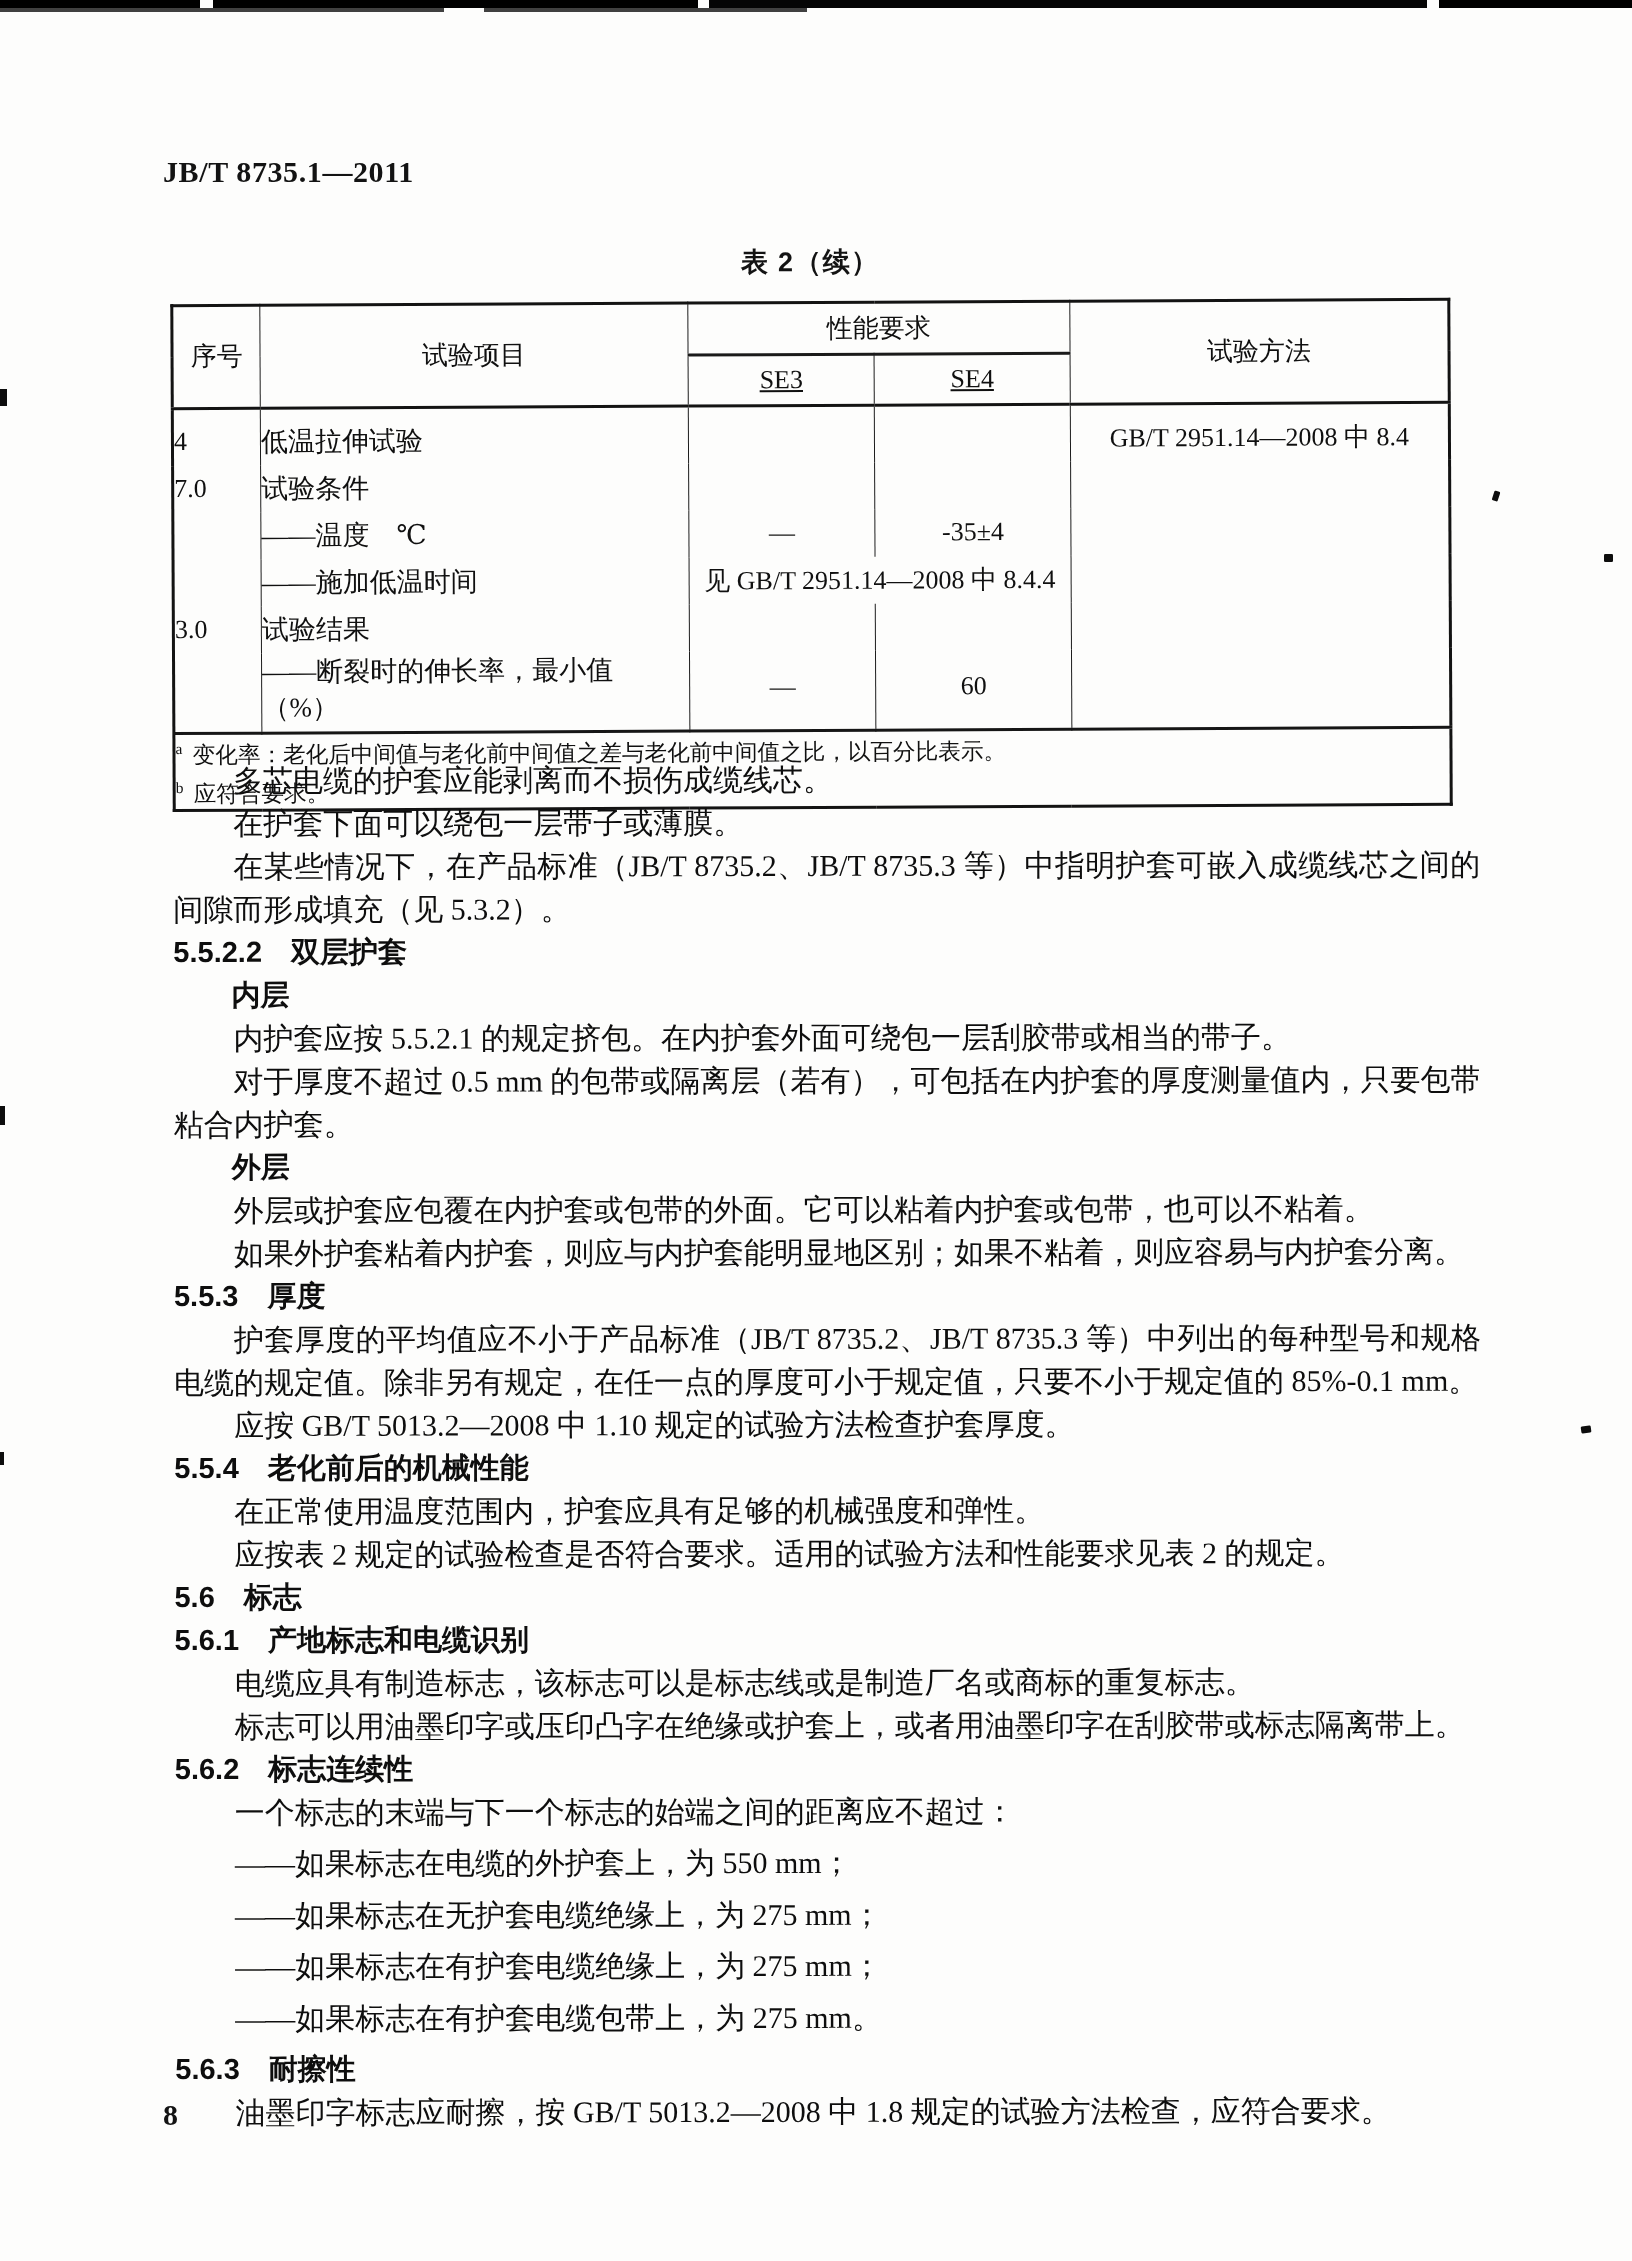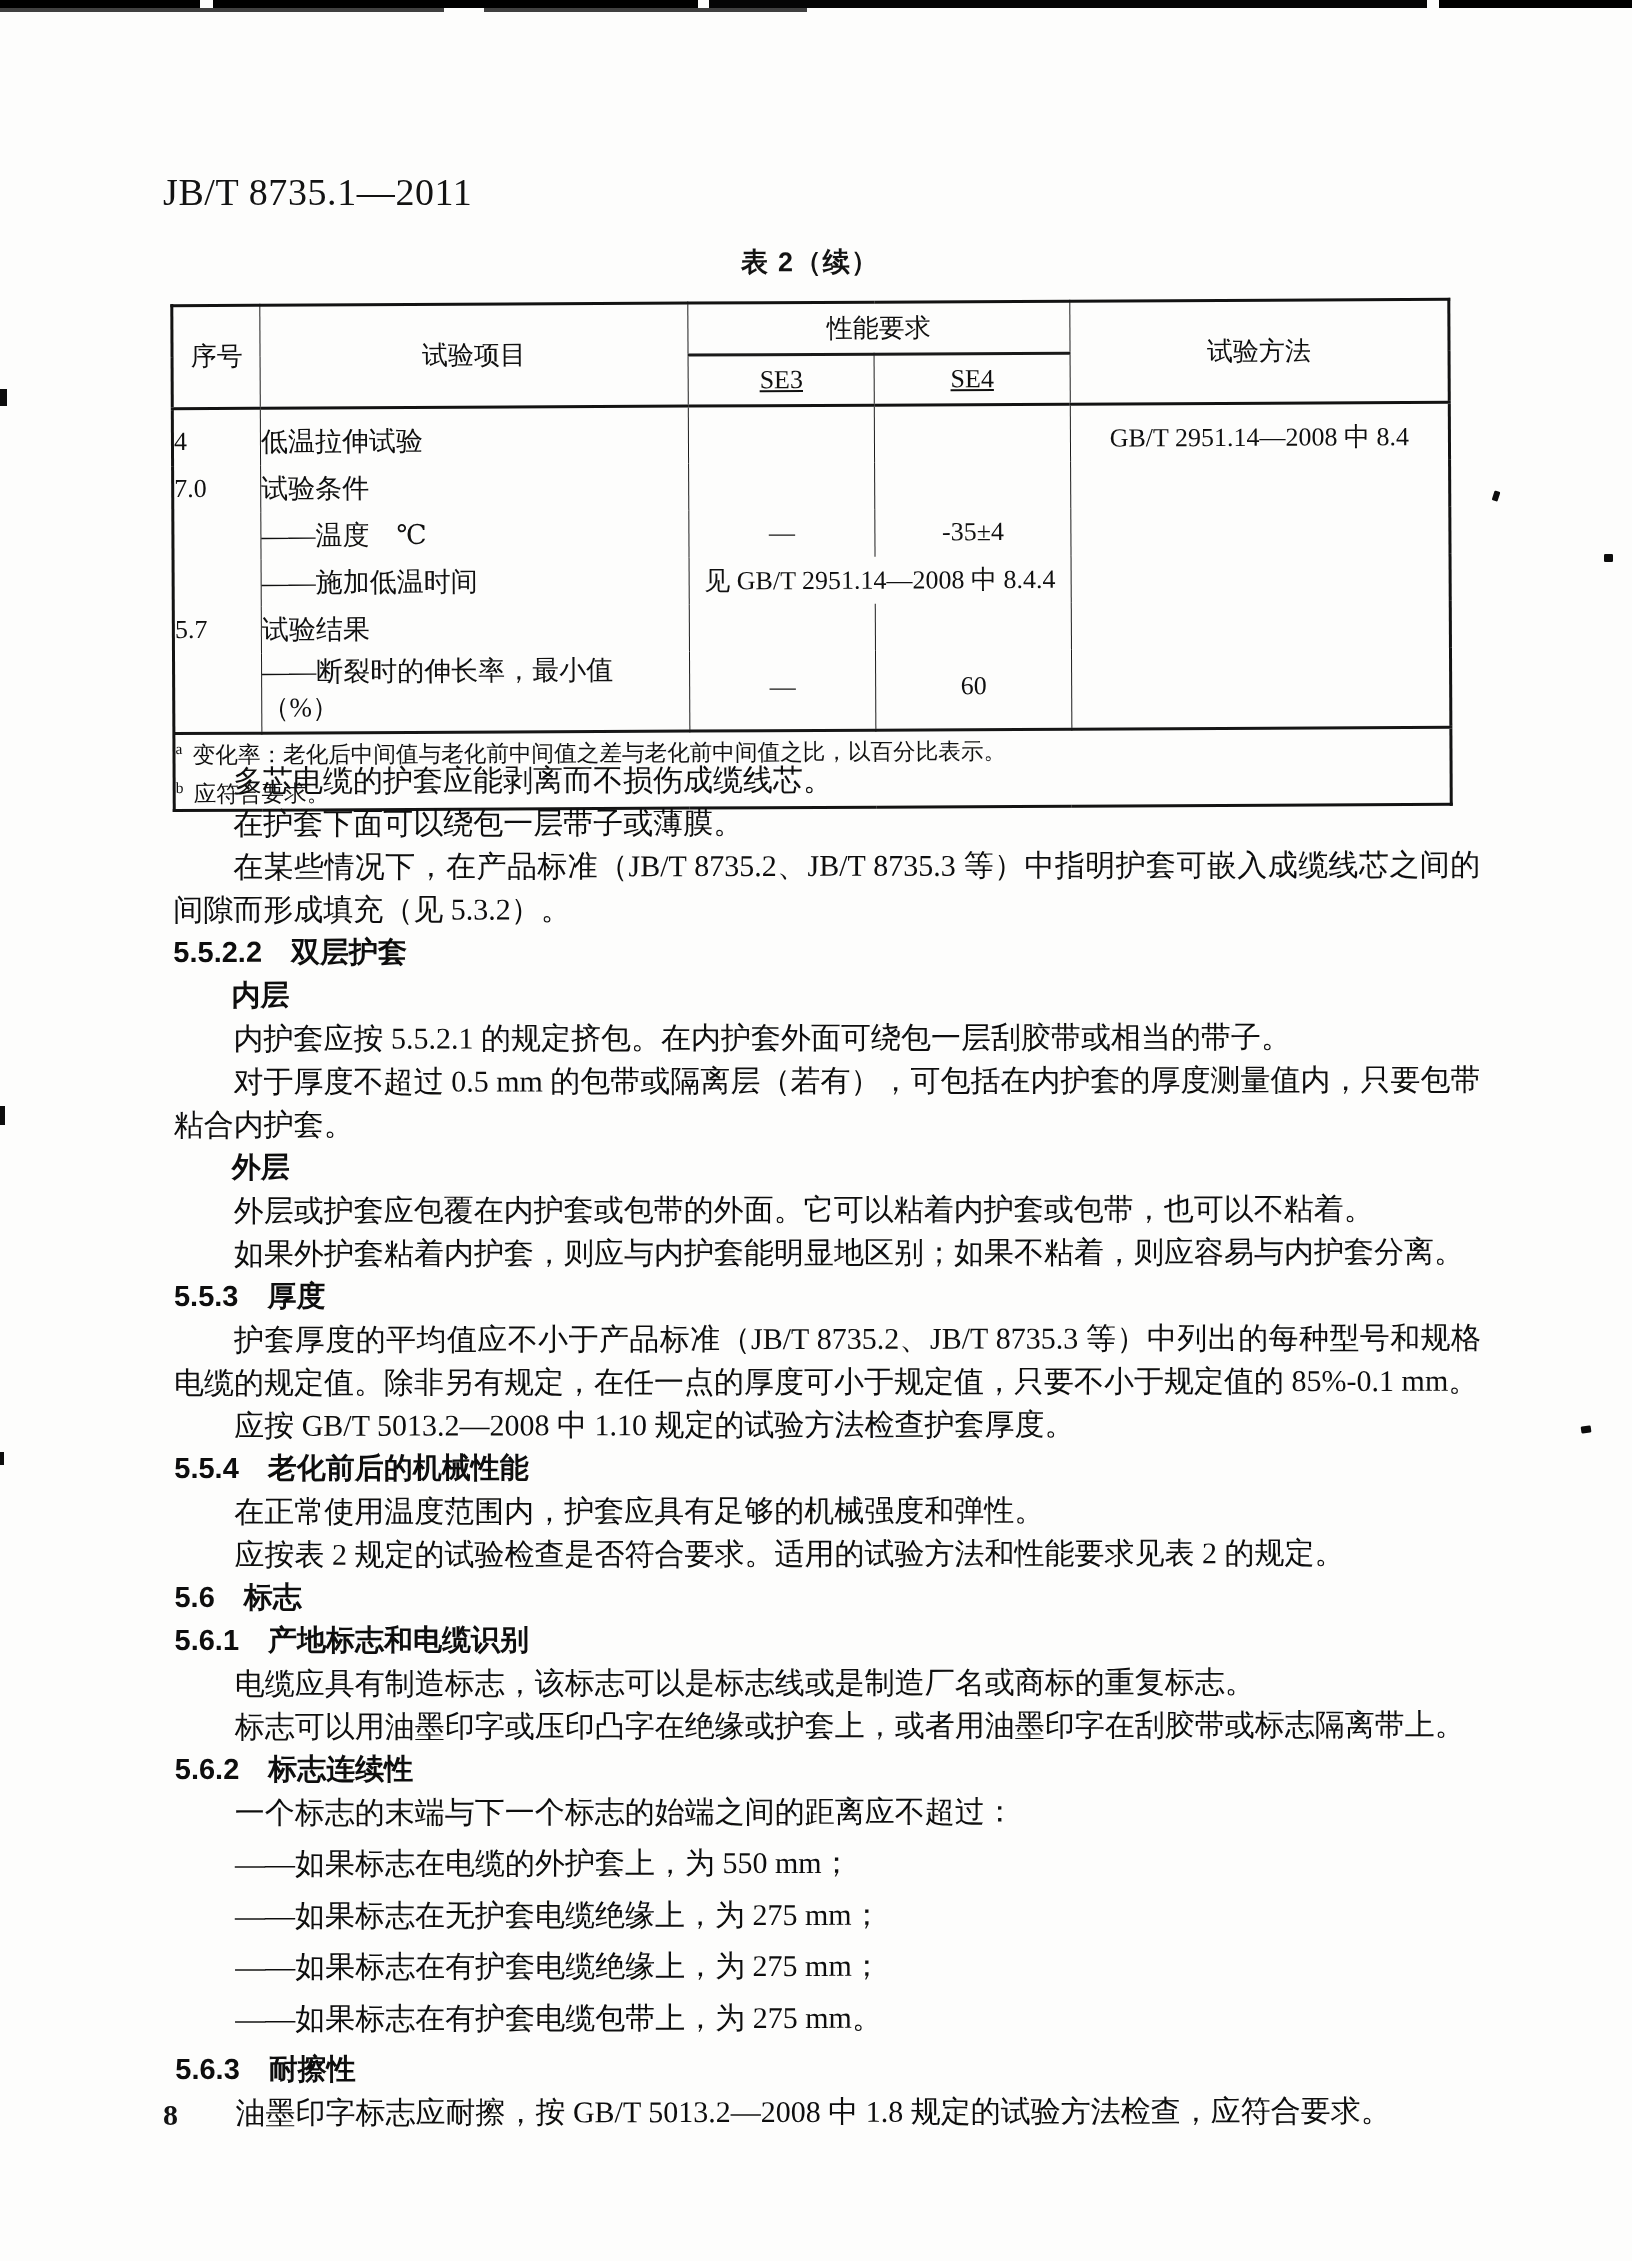--- a/index.html
+++ b/index.html
@@ -26,23 +26,22 @@
   .m1 { left:0; top:389px;  width:6.5px; height:17px; }
   .m2 { left:0; top:1106px; width:5.2px;  height:19.4px; }
   .m3 { left:0; top:1452px; width:3.9px;  height:13px; }
   .m4 { left:1493px; top:491px;  width:5.8px;  height:10.3px; border-radius:1.3px; transform:rotate(18deg); }
   .m5 { left:1604px; top:554px;  width:9px; height:7.8px; border-radius:1.3px; }
   .m6 { left:1581px; top:1426px; width:9.7px; height:6.5px; border-radius:1.3px; transform:rotate(-8deg); }
 
   
   .doc-code {
     position:absolute; left:163px; top:155px;
-    font-size:38px; font-weight:normal; letter-spacing:0.6px;
+    font-size:30px; font-weight:bold; letter-spacing:0.6px;
     font-family:"Liberation Serif","DejaVu Serif",serif;
-    margin-top:15px;
   }
   .page-num {
     position:absolute; left:163px; top:2098px;
     font-size:30px; font-weight:bold;
   }
 
   
   .table-block { position:absolute; left:170px; top:244px; width:1280px;
     transform:rotate(-0.28deg); transform-origin:50% 0; }
   .table-title {
@@ -154,21 +153,21 @@
         <td class="br c-val">-35±4</td>
         <td class="c-method"></td>
       </tr>
       <tr>
         <td class="br c-no"></td>
         <td class="br c-item">——施加低温时间</td>
         <td colspan="2" class="br c-val">见 GB/T 2951.14—2008 中 8.4.4</td>
         <td class="c-method"></td>
       </tr>
       <tr>
-        <td class="br c-no">5.7</td>
+        <td class="br c-no">3.0</td>
         <td class="br c-item">试验结果</td>
         <td class="br c-val"></td>
         <td class="br c-val"></td>
         <td class="c-method"></td>
       </tr>
       <tr class="last-row">
         <td class="br c-no"></td>
         <td class="br c-item">——断裂时的伸长率，最小值（%）</td>
         <td class="br c-val">—</td>
         <td class="br c-val">60</td>

